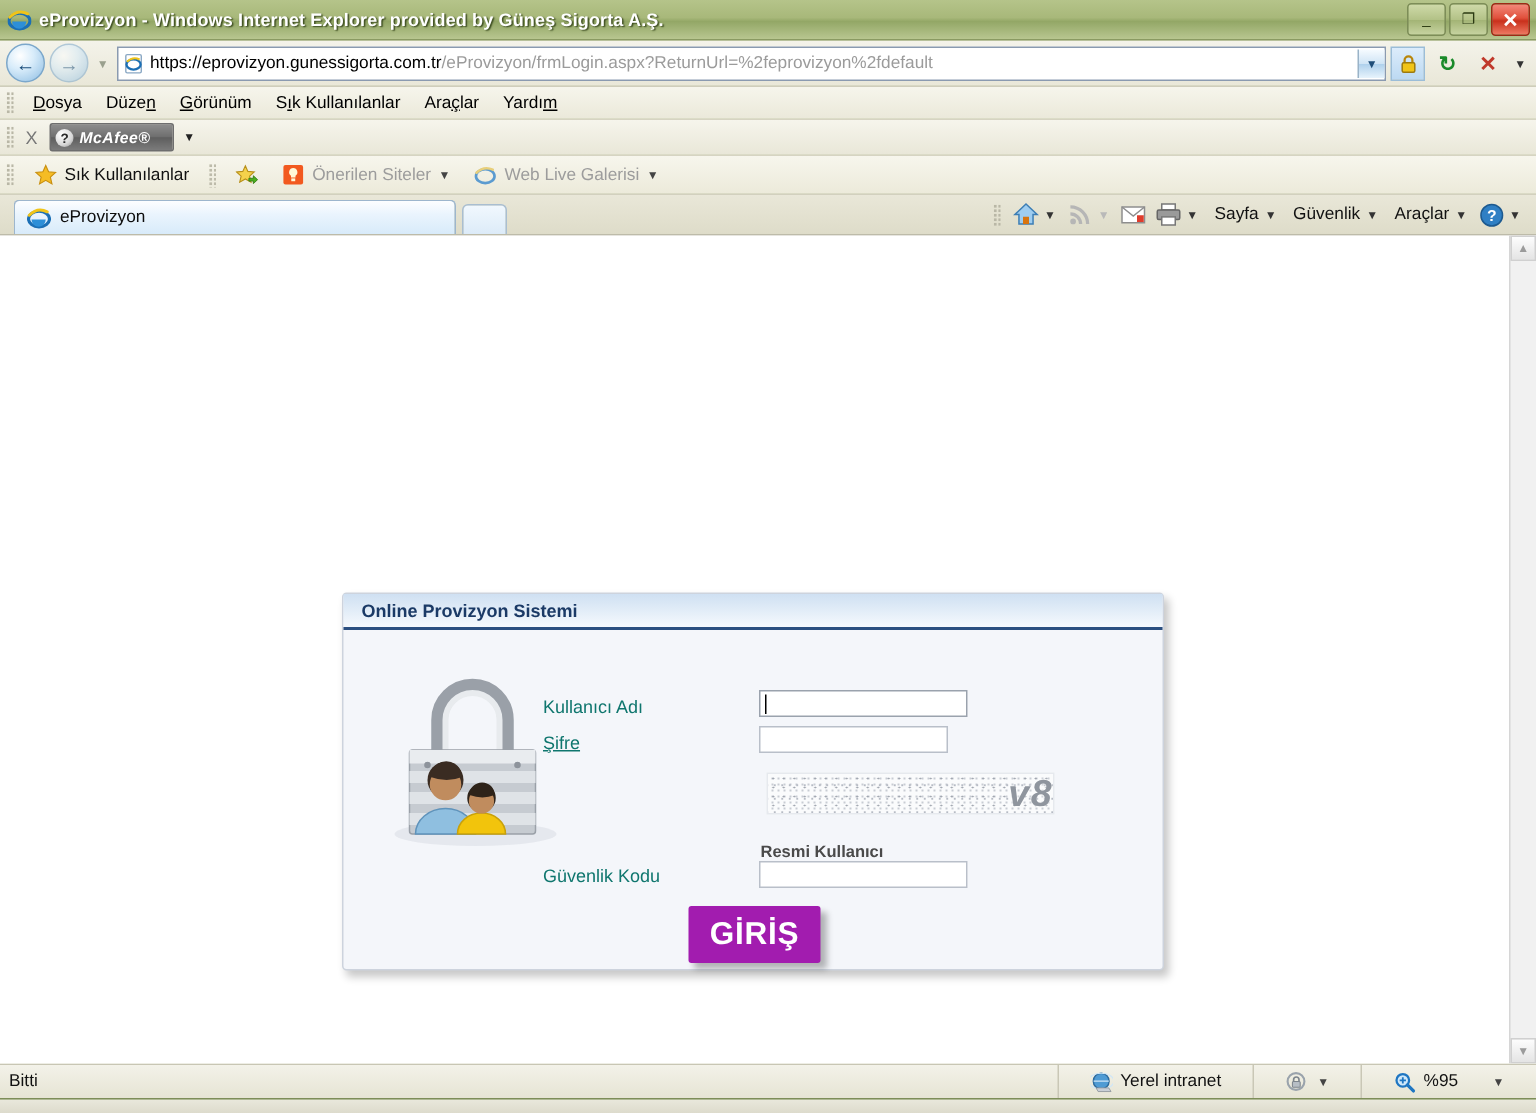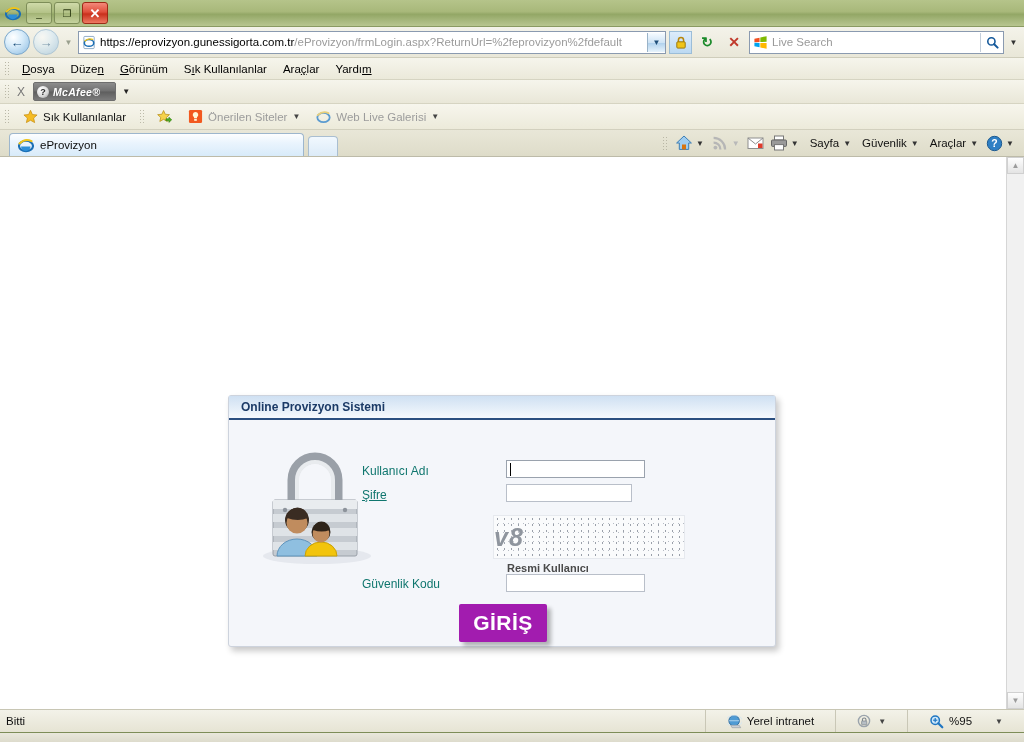--- a/index.html
+++ b/index.html
@@ -226,30 +226,30 @@
   .field-input {
     position: absolute; height: 18px; background: #fff;
     border: 1px solid #b9bfc9; box-sizing: border-box;
   }
   .field-input.focused { border-color: #9aa2ad; }
   .caret {
     display: inline-block; width: 1px; height: 13px; background: #000;
     margin: 2px 0 0 3px; vertical-align: top;
   }
   .captcha {
-    position: absolute; left: 264px; top: 95px; width: 192px; height: 44px;
+    position: absolute; left: 282px; top: 95px; width: 192px; height: 28px;
     border: 1px solid #e6e9ee; box-sizing: border-box;
     background-color: #fafbfc;
     background-image:
       radial-gradient(circle, #9aa0aa 0.6px, transparent 0.7px),
       radial-gradient(circle, #b6bbc4 0.5px, transparent 0.6px),
       radial-gradient(circle, #c8ccd3 0.5px, transparent 0.6px);
     background-size: 7px 6px, 5px 9px, 4px 4px;
     background-position: 0 0, 2px 3px, 1px 1px;
-    display: flex; align-items: center; justify-content: flex-start;
+    display: flex; align-items: center; justify-content: flex-end;
     overflow: hidden;
   }
   .captcha-text {
     font-size: 25px; font-weight: bold; font-style: italic;
     color: #8f959e; letter-spacing: 1px;
     text-shadow: 0 0 2px rgba(255,255,255,0.8);
   }
   .captcha-link {
     position: absolute; left: 278px; top: 142px;
     font-size: 11px; font-weight: bold; color: #4a4a4a;
@@ -302,20 +302,21 @@
 <body>
 
 <div class="app">
 
   <div class="titlebar">
     <svg class="title-ie-icon" viewBox="0 0 16 16">
       <ellipse cx="8" cy="9" rx="7" ry="5.2" fill="none" stroke="#1b6fb5" stroke-width="2.1"></ellipse>
       <path d="M1.5 6.5 Q7 1 13.5 4.2" fill="none" stroke="#f0c419" stroke-width="2" stroke-linecap="round"></path>
       <path d="M3 9.4 h9.5 a4.6 4.6 0 0 1 -9.5 0 z" fill="#2d8fd8"></path>
     </svg>
+    <div class="title-text">eProvizyon - Windows Internet Explorer provided by Güneş Sigorta A.Ş.</div>
     <div class="winbtns">
       <div class="winbtn">_</div>
       <div class="winbtn">❐</div>
       <div class="winbtn close">✕</div>
     </div>
   </div>
 
   <div class="navbar">
     <div class="navcircle">←</div>
     <div class="navcircle dim">→</div>
@@ -330,35 +331,20 @@
       <div class="addr-dd">▼</div>
     </div>
     <div class="lockbox">
       <svg width="12" height="13" viewBox="0 0 12 13">
         <path d="M3.4 6 V4.2 a2.6 2.6 0 0 1 5.2 0 V6" fill="none" stroke="#b8860b" stroke-width="1.5"></path>
         <rect x="1.8" y="5.8" width="8.4" height="6.3" rx="1" fill="#f0c419" stroke="#9c7a10"></rect>
       </svg>
     </div>
     <div class="toolbtn refresh">↻</div>
     <div class="toolbtn stop">✕</div>
-    <div class="searchwrap">
-      <svg class="search-icon" viewBox="0 0 16 16">
-        <path d="M1.5 4 L7 2.8 V7.4 L1.5 7.6 Z" fill="#f25022"></path>
-        <path d="M7.8 2.6 L14.5 1.3 V7.3 L7.8 7.4 Z" fill="#7fba00"></path>
-        <path d="M1.5 8.3 L7 8.5 V13 L1.5 11.9 Z" fill="#00a4ef"></path>
-        <path d="M7.8 8.5 L14.5 8.6 V14.6 L7.8 13.3 Z" fill="#ffb900"></path>
-      </svg>
-      <div class="search-ph">Live Search</div>
-      <div class="search-go">
-        <svg width="13" height="13" viewBox="0 0 13 13">
-          <circle cx="5.4" cy="5.4" r="3.6" fill="none" stroke="#15599b" stroke-width="1.6"></circle>
-          <line x1="8.2" y1="8.2" x2="11.6" y2="11.6" stroke="#15599b" stroke-width="2" stroke-linecap="round"></line>
-        </svg>
-      </div>
-    </div>
     <div class="search-dd">▼</div>
   </div>
 
   <div class="menubar">
     <div class="gripper"></div>
     <div class="menuitem"><span></span><u>D</u><span>osya</span></div>
     <div class="menuitem"><span>Düze</span><u>n</u><span></span></div>
     <div class="menuitem"><span></span><u>G</u><span>örünüm</span></div>
     <div class="menuitem"><span>S</span><u>ı</u><span>k Kullanılanlar</span></div>
     <div class="menuitem"><span>Ara</span><u>ç</u><span>lar</span></div>

